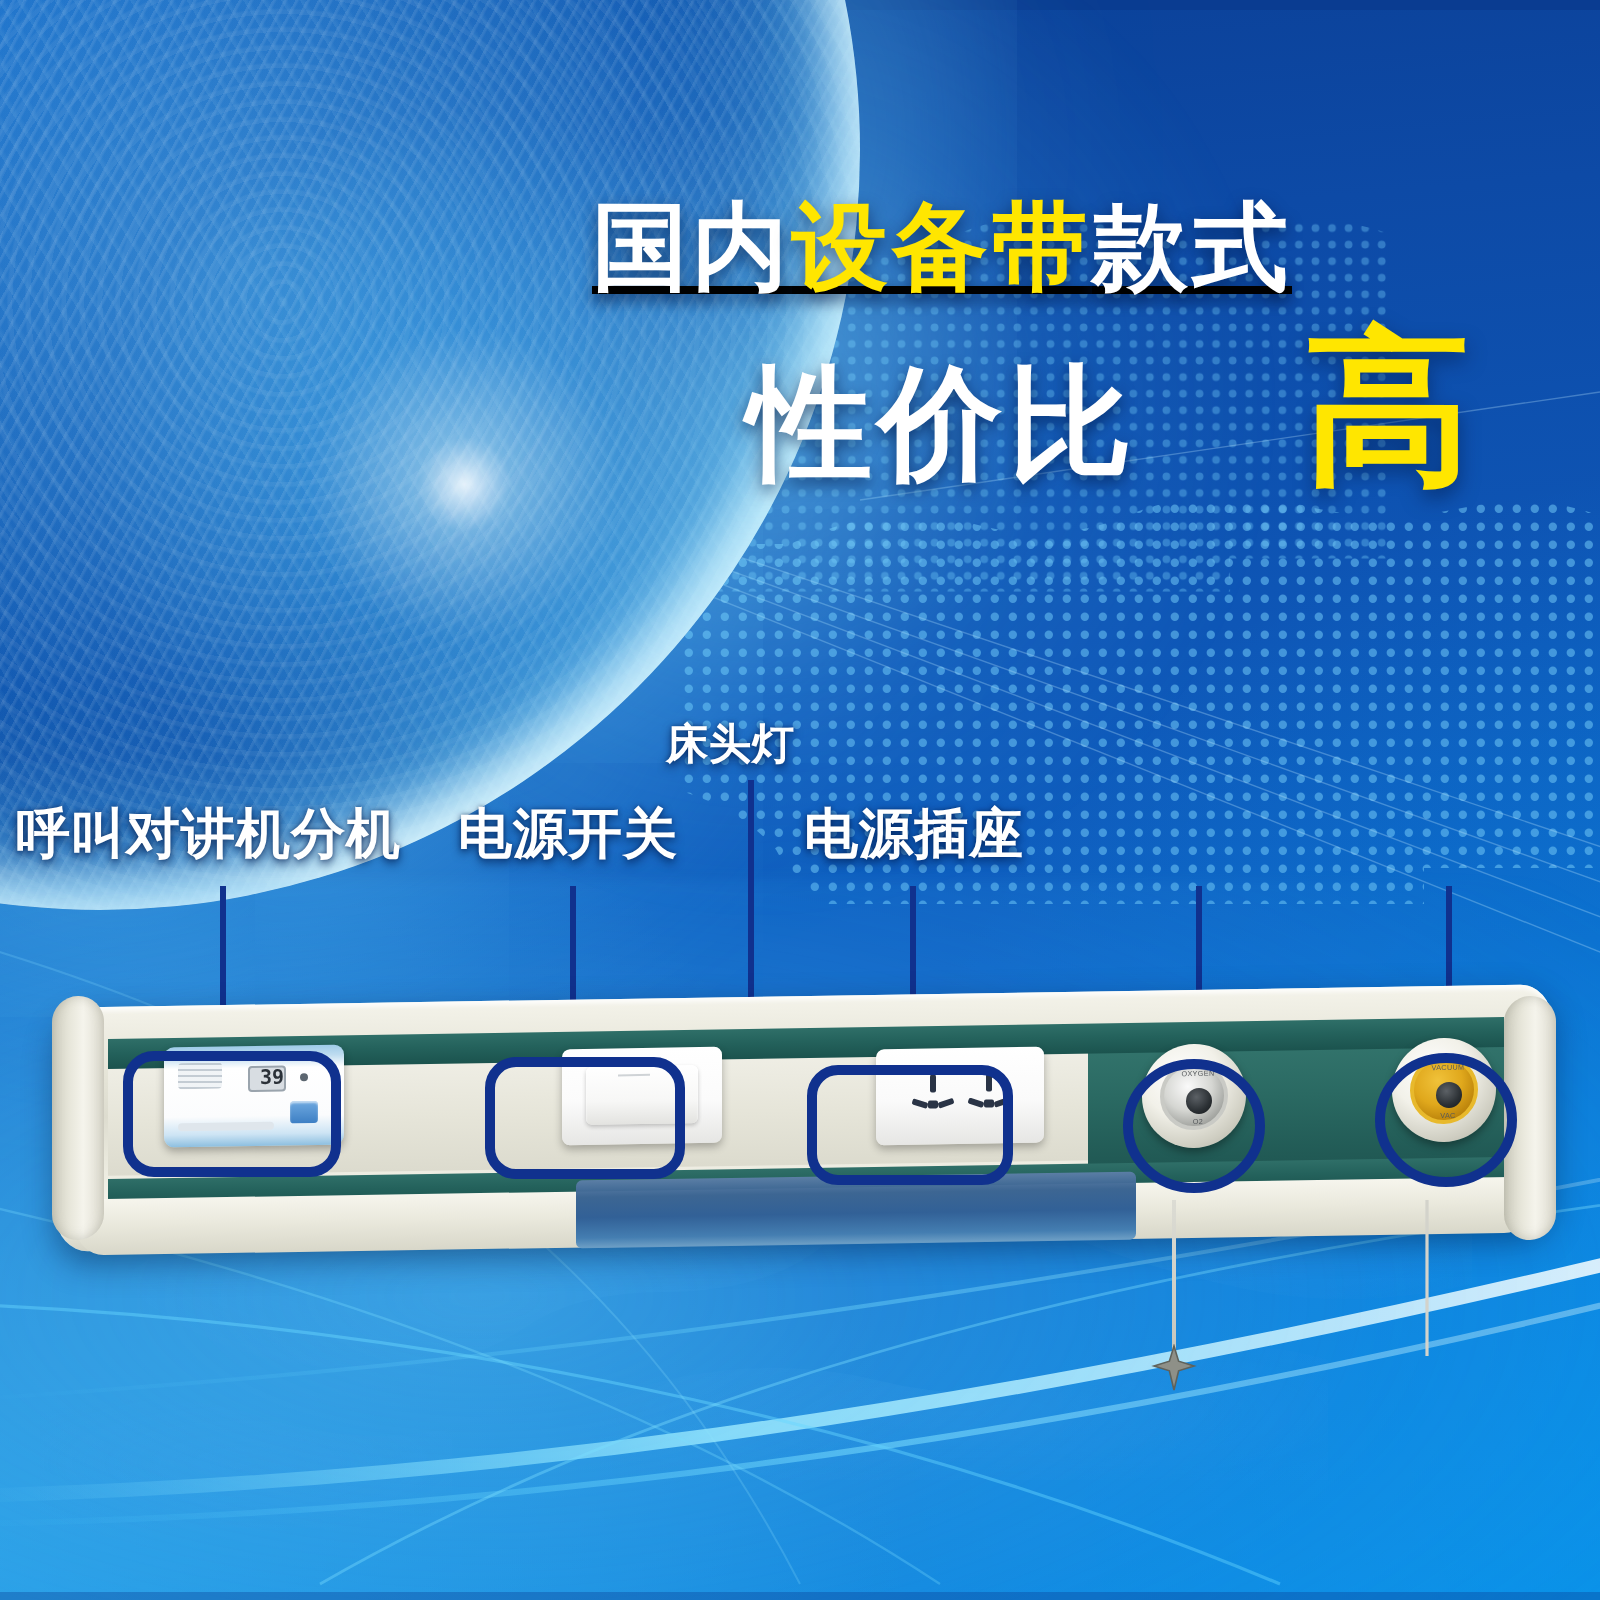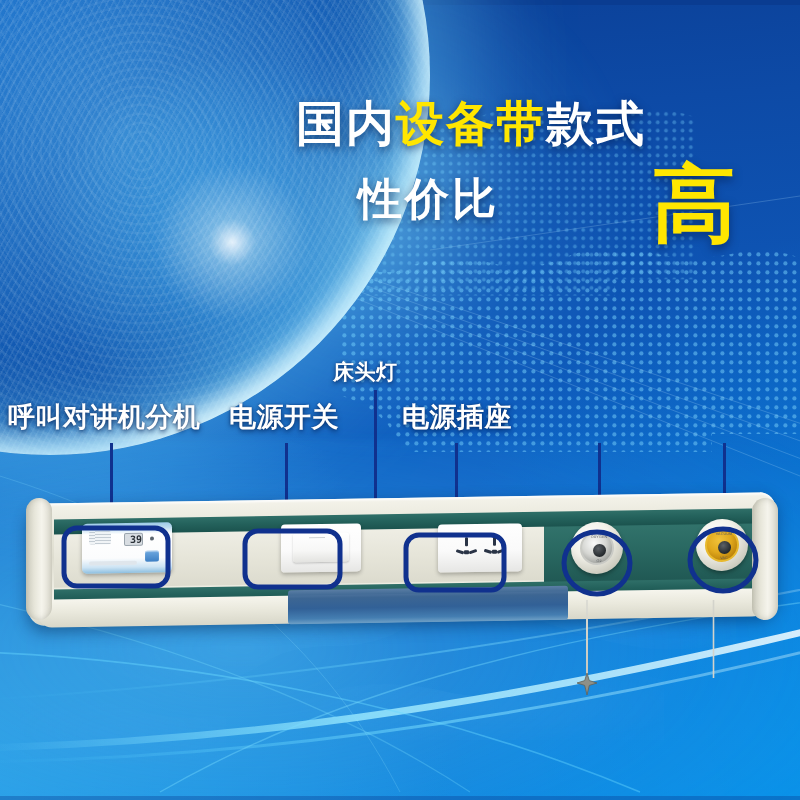--- a/index.html
+++ b/index.html
@@ -63,24 +63,24 @@
   .lbl-lamp{font-size:21px;top:358px;left:333px;}
 
   .pointer{position:absolute;width:3px;background:#10318e;}
 
   
   .head{
     position:absolute;font-weight:bold;white-space:nowrap;
     font-family:"DejaVu Sans","Liberation Sans",sans-serif;
   }
   .head1{top:92px;left:296px;font-size:48px;letter-spacing:2px;
-         text-shadow:0 3px 8px rgba(2,24,70,.65);}
+         text-shadow:0 3px 8px rgba(2,24,70,.65);text-decoration:underline;}
   .head1 .w{color:#ffffff;}
   .head1 .y{color:#ffe600;}
-  .head2{top:170px;left:358px;font-size:44px;color:#ffffff;letter-spacing:3px;
+  .head2{top:170px;left:374px;font-size:62px;color:#ffffff;letter-spacing:3px;
          text-shadow:0 3px 8px rgba(2,24,70,.65);text-align:right;}
   .head3{top:148px;left:652px;font-size:84px;color:#ffe600;
          text-shadow:0 4px 10px rgba(2,24,70,.55);}
 
   
   #unit{position:absolute;left:28px;top:498px;width:748px;height:132px;}
   .unit-body{
     position:absolute;left:0;top:0;width:748px;height:122px;
     border-radius:16px/18px;
     background:linear-gradient(180deg,#f4f3ea 0%,#ecebe0 14%,#e4e3d6 30%,#dddccf 45%,#e9e8dc 62%,#f2f1e8 78%,#e6e5d8 92%,#d4d3c6 100%);

